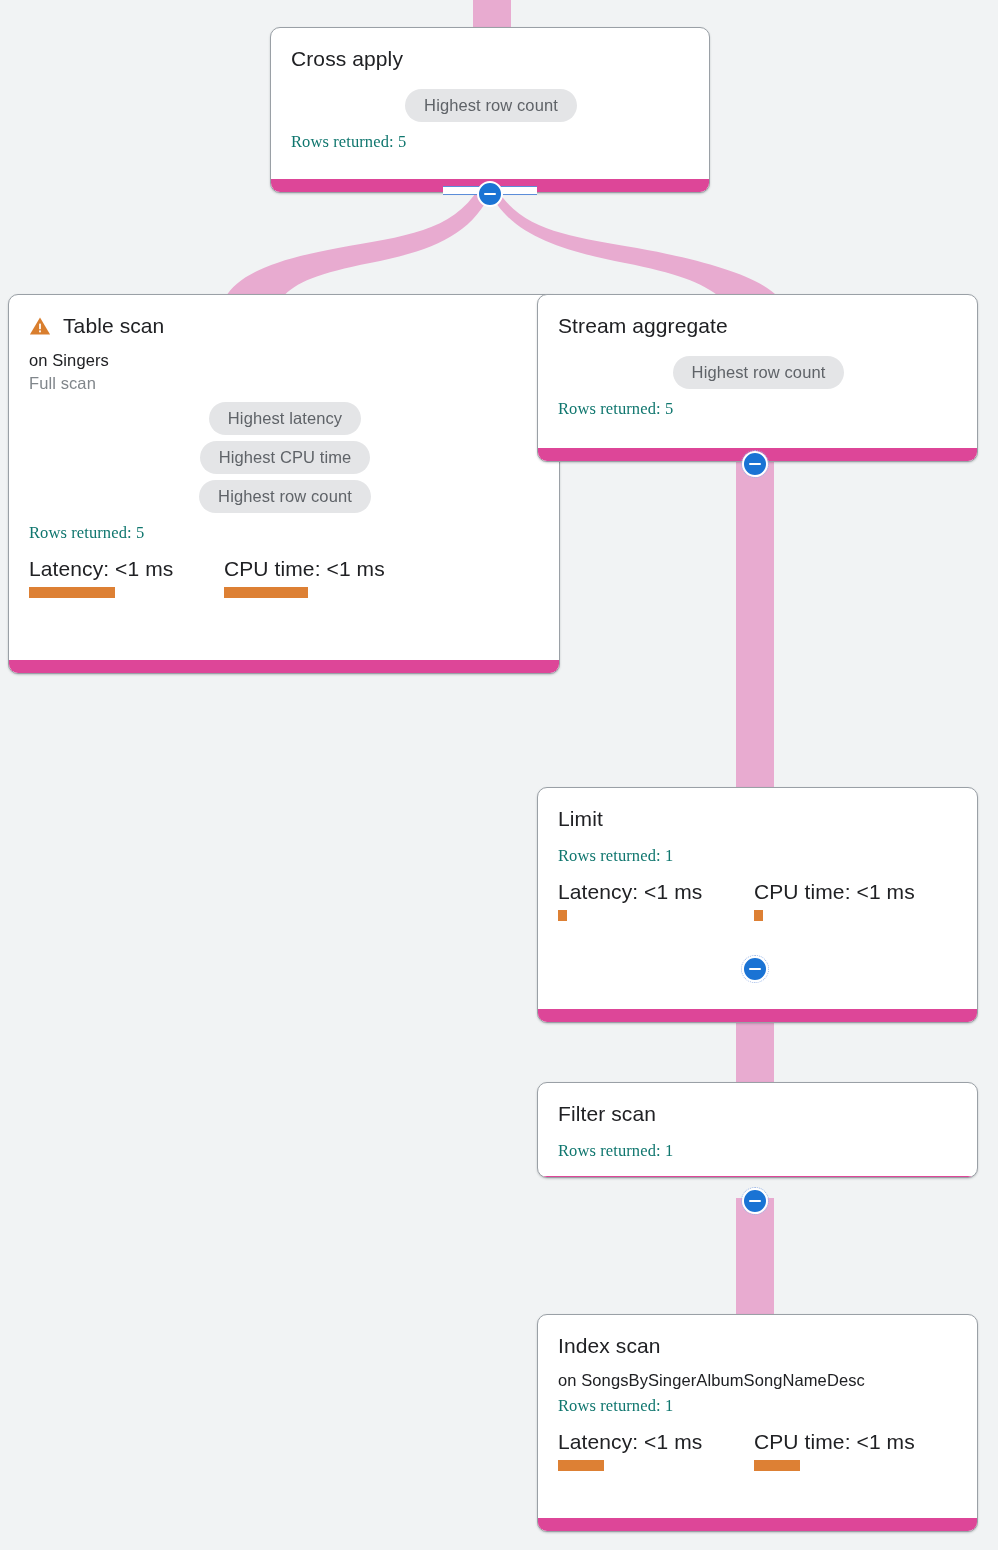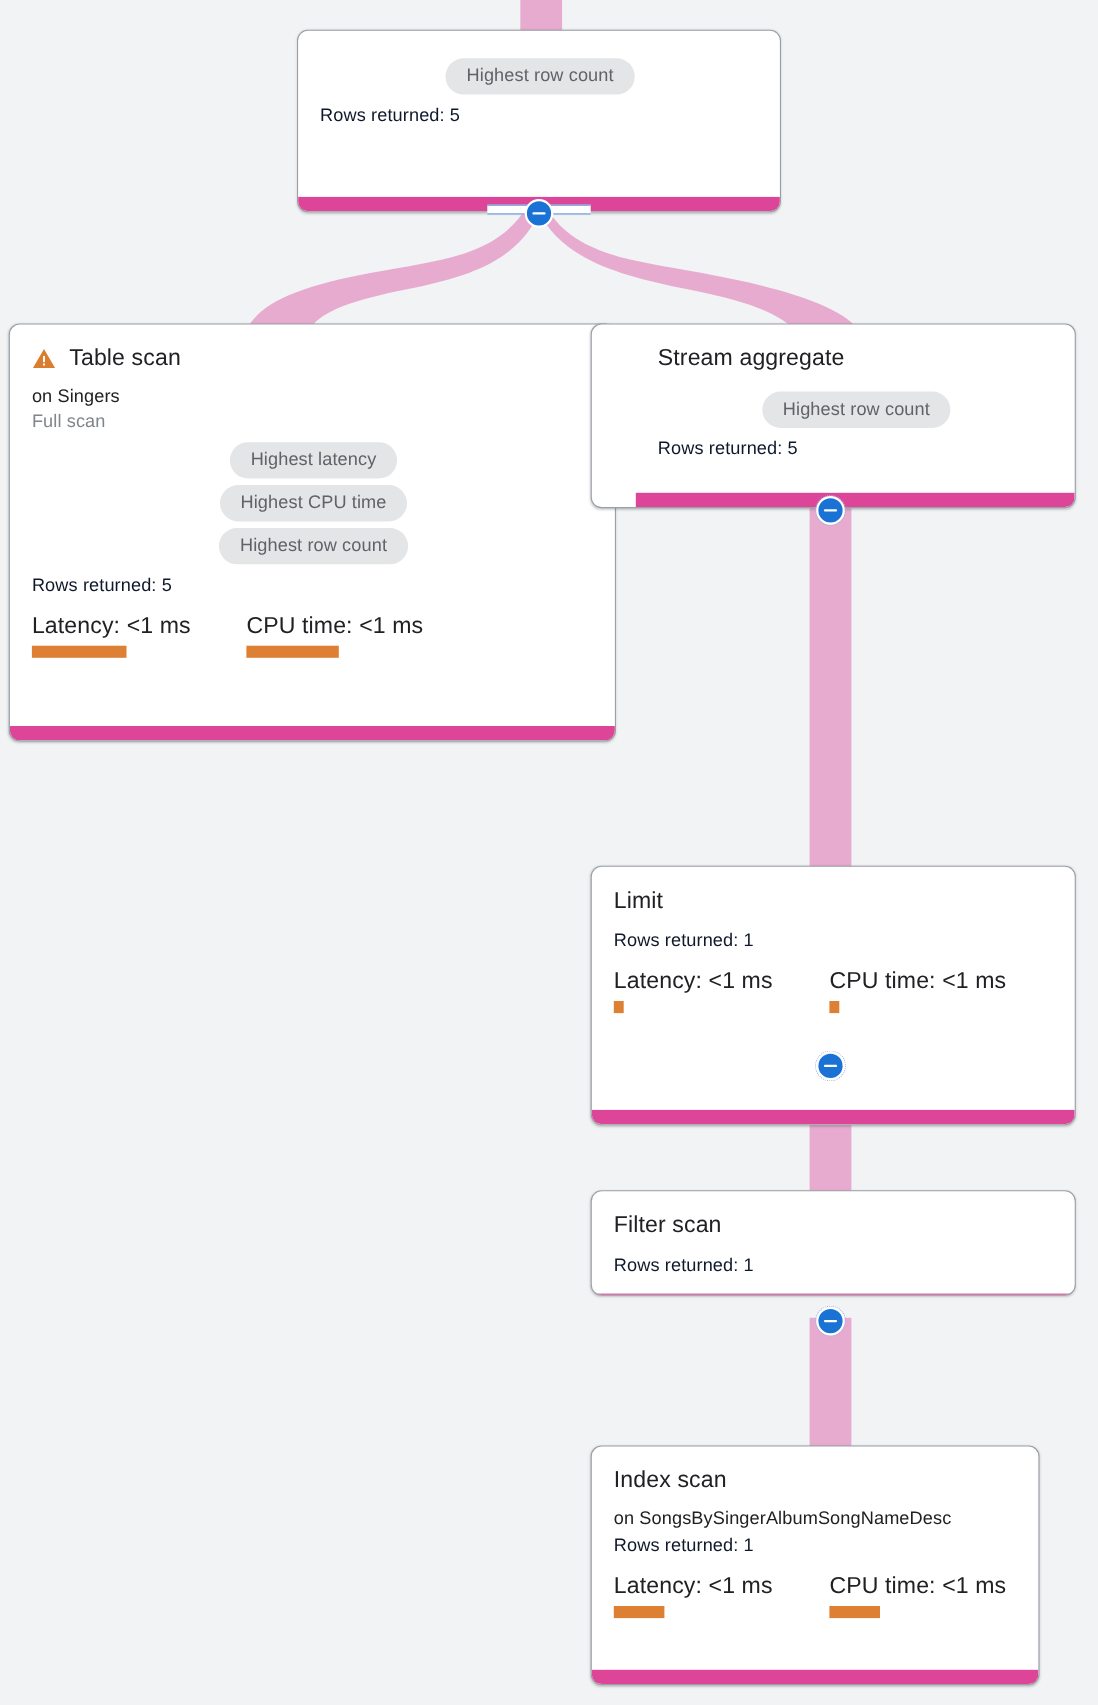--- a/index.html
+++ b/index.html
@@ -85,23 +85,24 @@
     font-size: 16.5px;
     line-height: 20px;
     letter-spacing: .1px;
     white-space: nowrap;
   }
   .chip-indent { margin-left: 2px; }
 
   .rows-line {
     font-size: 16.5px;
     line-height: 23px;
-    color: #0f172a;
+    color: #0f766e;
     letter-spacing: .1px;
     margin-top: 2px;
+    font-family: Liberation Serif, serif;
   }
 
   .metrics {
     display: flex;
     margin-top: 14px;
   }
   .metric { }
   .metric-label {
     font-size: 21px;
     line-height: 22px;
@@ -175,20 +176,23 @@
     <rect x="736" y="462" width="38" height="330"></rect>
 
     <rect x="736" y="966" width="38" height="120"></rect>
 
     <rect x="736" y="1198" width="38" height="120"></rect>
   </g>
 </svg>
 
 <div class="node" style="left:270px; top:27px; width:440px; height:166px;">
   <div class="node-body">
+    <div class="title-row">
+      <div class="node-title">Cross apply</div>
+    </div>
     <div class="chips">
       <span class="chip chip-indent">Highest row count</span>
     </div>
     <div class="rows-line">Rows returned: 5</div>
   </div>
   <div class="node-footer"></div>
 </div>
 
 <div class="node" style="left:8px; top:294px; width:552px; height:380px;">
   <div class="node-body">
@@ -215,21 +219,21 @@
       </div>
       <div class="metric">
         <div class="metric-label">CPU time: &lt;1 ms</div>
         <div class="metric-bar" style="width:84px;"></div>
       </div>
     </div>
   </div>
   <div class="node-footer"></div>
 </div>
 
-<div class="node" style="left:537px; top:294px; width:441px; height:168px;padding-left:40px;">
+<div class="node" style="left:537px; top:294px; width:441px; height:168px;">
   <div class="node-body">
     <div class="title-row">
       <div class="node-title">Stream aggregate</div>
     </div>
     <div class="chips">
       <span class="chip chip-indent">Highest row count</span>
     </div>
     <div class="rows-line">Rows returned: 5</div>
   </div>
   <div class="node-footer"></div>
@@ -258,21 +262,21 @@
 <div class="node" style="left:537px; top:1082px; width:441px; height:96px;">
   <div class="node-body">
     <div class="title-row">
       <div class="node-title">Filter scan</div>
     </div>
     <div class="rows-line">Rows returned: 1</div>
   </div>
   <div class="node-footer"></div>
 </div>
 
-<div class="node" style="left:537px; top:1314px; width:408px; height:218px;">
+<div class="node" style="left:537px; top:1314px; width:441px; height:218px;">
   <div class="node-body">
     <div class="title-row">
       <div class="node-title">Index scan</div>
     </div>
     <div class="subline">on SongsBySingerAlbumSongNameDesc</div>
     <div class="rows-line">Rows returned: 1</div>
     <div class="metrics">
       <div class="metric" style="width:196px;">
         <div class="metric-label">Latency: &lt;1 ms</div>
         <div class="metric-bar" style="width:46px;"></div>

